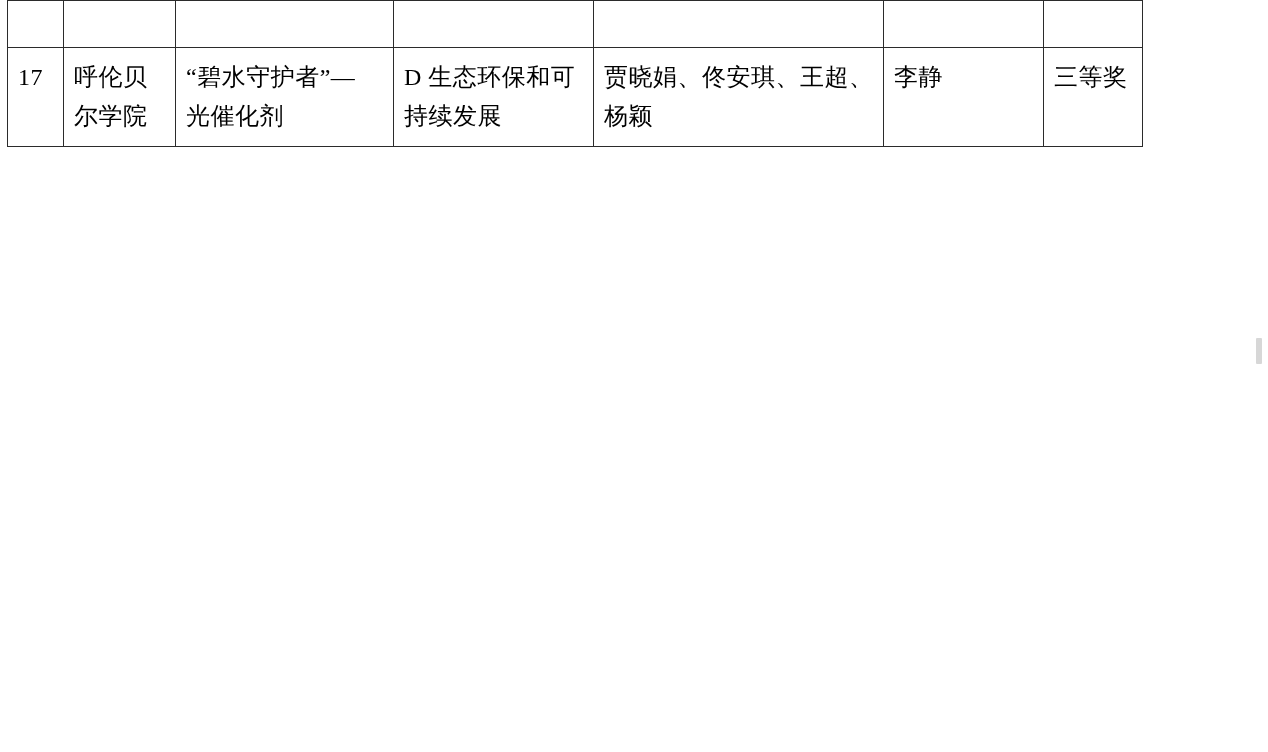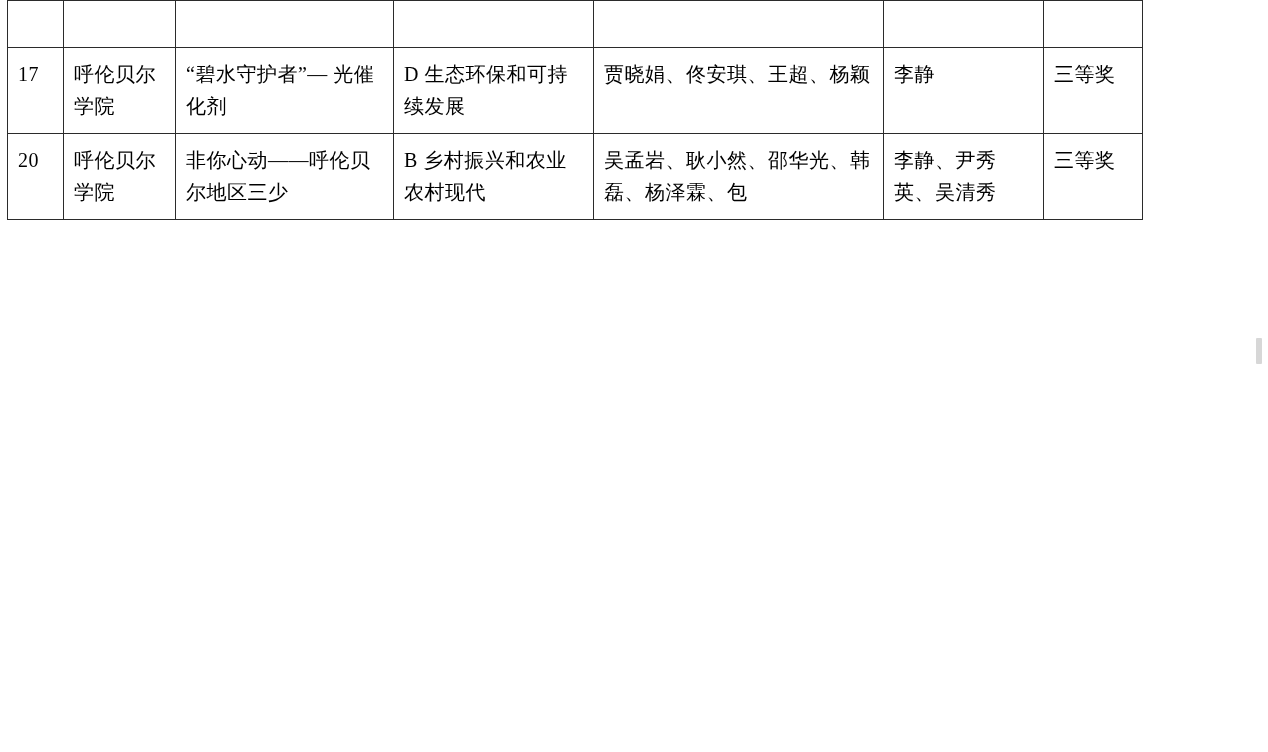--- a/index.html
+++ b/index.html
@@ -23,21 +23,21 @@
     border-collapse: collapse;
     table-layout: fixed;
     width: 1135px;
     margin-left: 7px;
     margin-top: 0px;
   }
   table.award-table td {
     border: 1px solid #2b2b2b;
     vertical-align: top;
     padding: 10px 8px 10px 10px;
-    font-size: 20px;
+    font-size: 24px;
     line-height: 1.62;
     color: #000000;
     letter-spacing: 0.5px;
     font-family: "Liberation Serif", "DejaVu Serif", serif;
     word-break: break-all;
   }
   
   col.c-no     { width: 56px; }
   col.c-school { width: 112px; }
   col.c-title  { width: 218px; }
@@ -113,40 +113,17 @@
         <td>
             <span class="cell-text">李静</span>
           </td>
         <td class="prize">
             <span class="cell-text">三等奖</span>
           </td>
       </tr>
 
 
 
-      <tr>
-        <td class="no">
-            <span class="cell-text">20</span>
-          </td>
-        <td>
-            <span class="cell-text">呼伦贝尔学院</span>
-          </td>
-        <td>
-            <span class="cell-text">非你心动——呼伦贝尔地区三少</span>
-          </td>
-        <td>
-            <span class="cell-text">B 乡村振兴和农业农村现代</span>
-          </td>
-        <td>
-            <span class="cell-text">吴孟岩、耿小然、邵华光、韩磊、杨泽霖、包</span>
-          </td>
-        <td>
-            <span class="cell-text">李静、尹秀英、吴清秀</span>
-          </td>
-        <td class="prize">
-            <span class="cell-text">三等奖</span>
-          </td>
-      </tr>
     </tbody>
   </table>
 
   <div class="edge-mark"></div>
 </div>
 
 </body></html>

